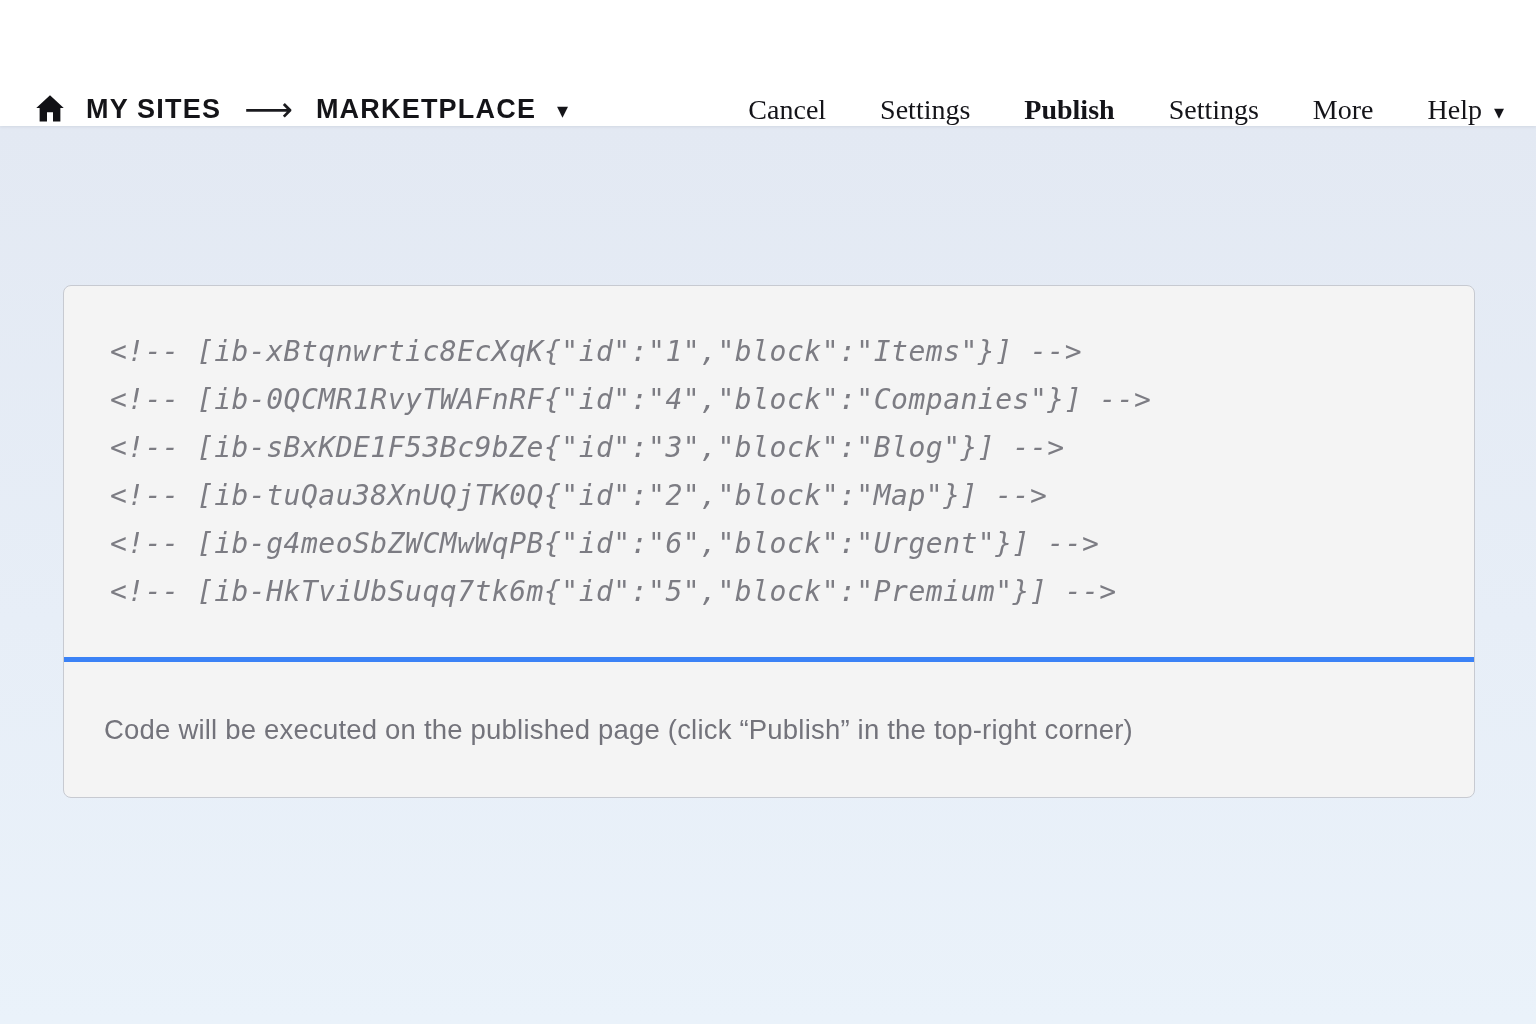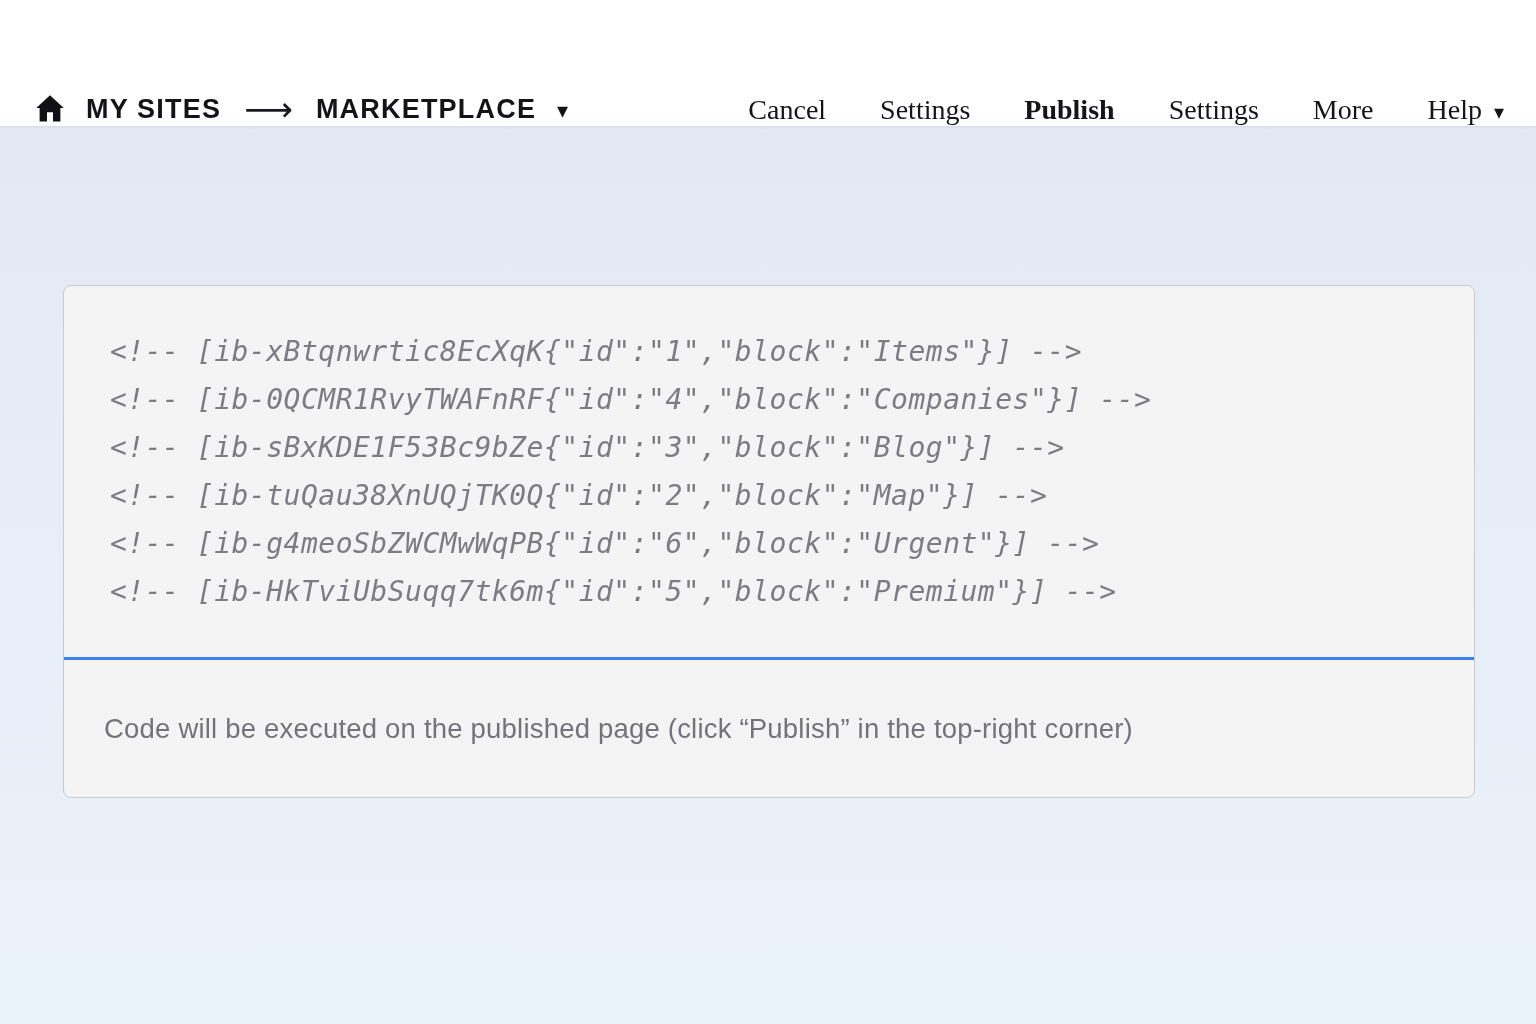--- a/index.html
+++ b/index.html
@@ -45,21 +45,21 @@
     overflow:hidden;
   }
   .code-block { padding:42px 24px 41px 46px; cursor:text; }
   .code-line {
     font-family:"DejaVu Sans Mono", monospace;
     font-style:italic;
     font-size:28px; line-height:48px; letter-spacing:.5px;
     color:#7c7c83; white-space:pre;
   }
   .panel-note {
-    border-top:3px solid #3b82f6;
+    border-top:5px solid #3b82f6;
     height:140px; display:flex; align-items:center;
     padding-left:40px;
     font-size:27.5px; color:#73737b; letter-spacing:.2px;
   }
 </style>
 </head>
 <body>
 
 <header class="topbar">
   <div class="breadcrumb">

